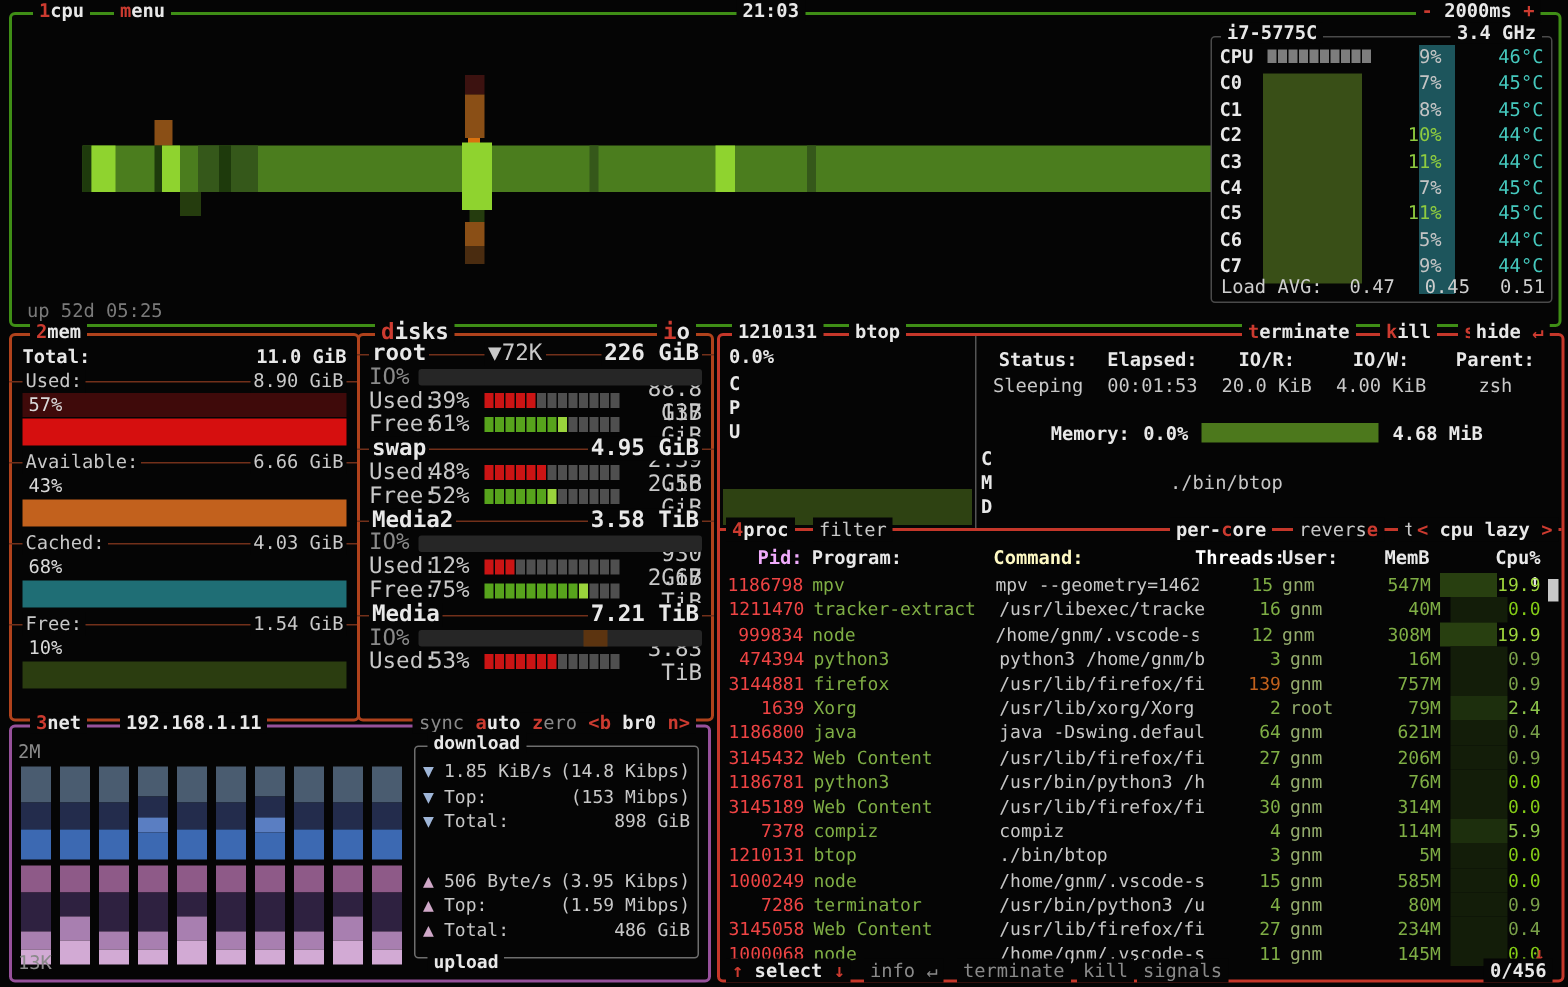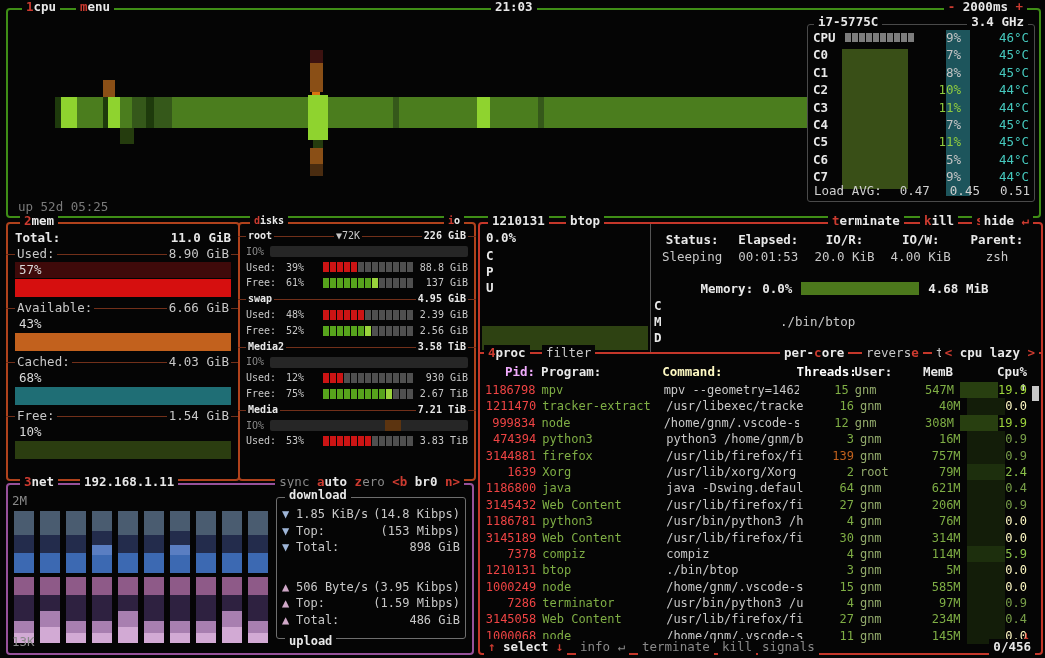--- a/index.html
+++ b/index.html
@@ -35,21 +35,21 @@
   
   #mem-box{left:6px;top:222px;width:230px;height:255px;border-color:#b0421c;}
   #mem-inner{position:absolute;left:7px;right:7px;top:6px;}
   .mrow{height:16px;line-height:16px;display:flex;justify-content:space-between;}
   .sep-row{position:relative;height:16px;line-height:16px;display:flex;justify-content:space-between;}
   .sep-row::before{content:"";position:absolute;left:-9px;right:-9px;top:8px;border-top:1px solid #72301a;}
   .sep-row span{position:relative;z-index:1;background:#050505;padding:0 2px;}
   .pct-row{height:16px;line-height:16px;padding-left:4px;color:#d8d8d8;}
   .mbar{height:18px;margin:1px 0 3px 0;}
   
-  #disks-box{left:238px;top:222px;width:234px;height:255px;border-color:#b0421c;font-size:10px;}
+  #disks-box{left:238px;top:222px;width:234px;height:255px;border-color:#b0421c;font-size:15px;}
   #disks-inner{position:absolute;left:6px;right:6px;top:4px;}
   .drow{height:15.8px;line-height:15.8px;display:flex;align-items:center;}
   .dsep{position:relative;height:15.8px;line-height:15.8px;display:flex;justify-content:space-between;}
   .dsep::before{content:"";position:absolute;left:-8px;right:-8px;top:8px;border-top:1px solid #72301a;}
   .dsep span{position:relative;z-index:1;background:#050505;padding:0 2px;}
   .io-track{flex:1;height:11px;background:#262626;border-radius:2px;margin-left:6px;position:relative;}
   .io-mark{position:absolute;top:0;height:11px;width:16px;background:#5c3410;}
   .blocks{display:flex;gap:1px;margin:0 5px;}
   .blocks i{width:6px;height:10px;background:#4f4f4f;}
   .blocks i.u{background:#cc1414;} .blocks i.f{background:#57a41c;} .blocks i.fl{background:#9ad43c;}
@@ -85,21 +85,21 @@
   .prow{display:flex;height:16.4px;line-height:16.4px;font-size:12px;align-items:center;}
   .c-pid{width:54px;text-align:right;padding-right:6px;color:#ef4444;}
   .c-prog{width:128px;color:#7fae45;}
   .c-cmd{width:142px;color:#c8c8c8;white-space:nowrap;overflow:hidden;}
   .c-thr{width:52px;text-align:right;padding-right:6px;color:#7fae45;}
   .c-usr{width:46px;color:#93ab6c;}
   .c-mem{width:58px;text-align:right;color:#7fae45;}
   .c-gph{width:40px;align-self:stretch;margin-left:6px;}
   .c-cpu{flex:1;text-align:right;}
   .thr-warn{color:#c2611d;}
-  .c-bright{color:#9ed63c;} .c-mid{color:#8bc34a;} .c-low{color:#79a049;} .c-dim{color:#fef9c3;}
+  .c-bright{color:#9ed63c;} .c-mid{color:#8bc34a;} .c-low{color:#79a049;} .c-dim{color:#84cc16;}
   #scroll-thumb{right:2px;top:162px;width:7px;height:15px;background:#c8c8c8;}
   #scroll-down{right:11px;top:404px;color:#cc3b30;font-weight:700;}
   #proc-foot{left:0;right:0;bottom:-2px;height:16px;line-height:16px;z-index:2;padding-left:48px;}
   #proc-foot .piece{position:absolute;background:#050505;padding:0 4px;white-space:nowrap;}
 </style>
 </head>
 <body>
 
 <div class="screen">
 
@@ -777,21 +777,21 @@
           <span class="c-mem">585M</span>
           <span class="c-gph" style="background: rgb(19, 29, 9);"></span>
           <span class="c-cpu c-dim">0.0</span>
         </div>
         <div class="prow">
           <span class="c-pid">7286</span>
           <span class="c-prog">terminator</span>
           <span class="c-cmd">/usr/bin/python3 /u</span>
           <span class="c-thr">4</span>
           <span class="c-usr">gnm</span>
-          <span class="c-mem">97M</span>
+          <span class="c-mem">80M</span>
           <span class="c-gph" style="background: rgb(19, 29, 9);"></span>
           <span class="c-cpu c-low">0.9</span>
         </div>
         <div class="prow">
           <span class="c-pid">3145058</span>
           <span class="c-prog">Web Content</span>
           <span class="c-cmd">/usr/lib/firefox/fi</span>
           <span class="c-thr">27</span>
           <span class="c-usr">gnm</span>
           <span class="c-mem">234M</span>

